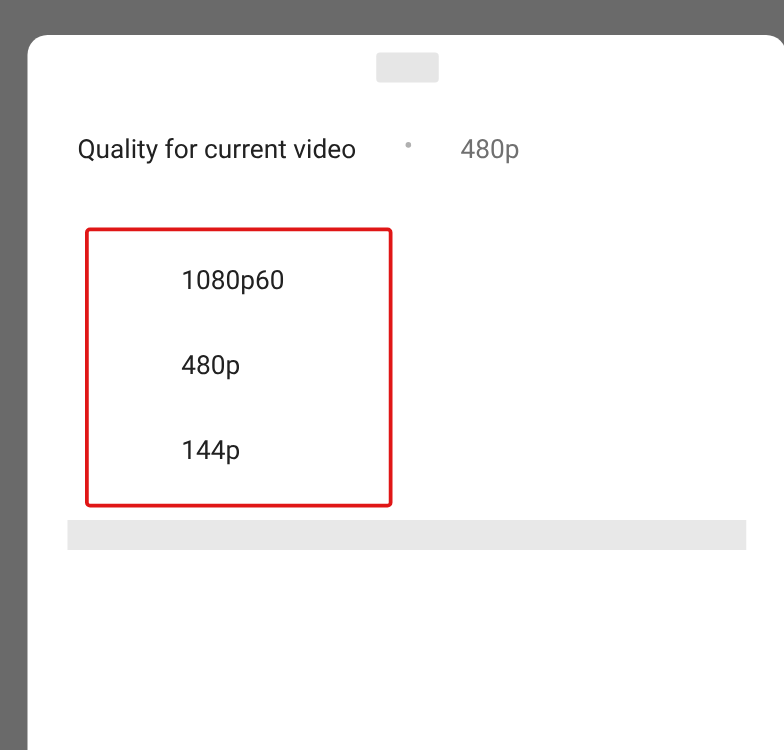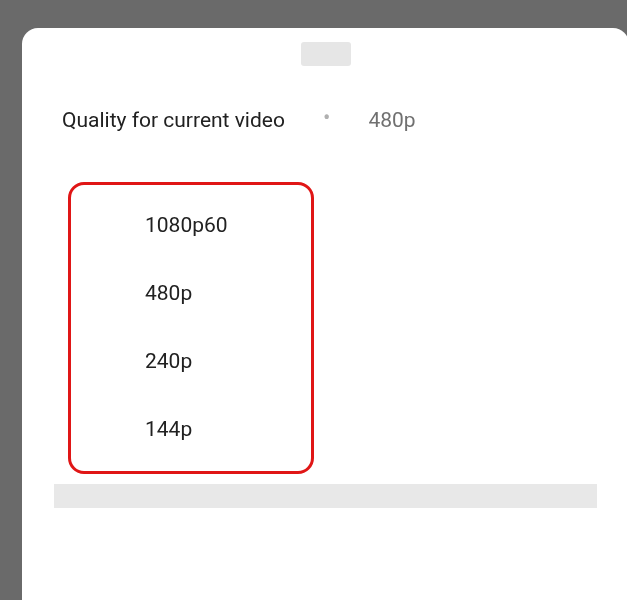--- a/index.html
+++ b/index.html
@@ -60,21 +60,21 @@
     
     .current-value {
       font-size: 21px;
       color: #707070;
     }
     
     .options-box {
       margin-left: 34px;
       width: 246px;
       border: 3px solid #e01616;
-      border-radius: 16px;
+      border-radius: 4px;
       padding: 6px 0 8px 0;
     }
     
     .quality-option {
       padding: 22px 0 22px 74px;
       font-size: 21px;
       color: #212121;
       cursor: pointer;
     }
     
@@ -94,18 +94,17 @@
 
   <div class="header">
     <span class="header-title">Quality for current video</span>
     <span class="bullet">•</span>
     <span class="current-value">480p</span>
   </div>
 
   <div class="options-box">
     <div class="quality-option">1080p60</div>
     <div class="quality-option">480p</div>
-    <div class="quality-option">240p</div>
     <div class="quality-option">144p</div>
   </div>
 
   <div class="divider"></div>
 </div>
 
 </body></html>

